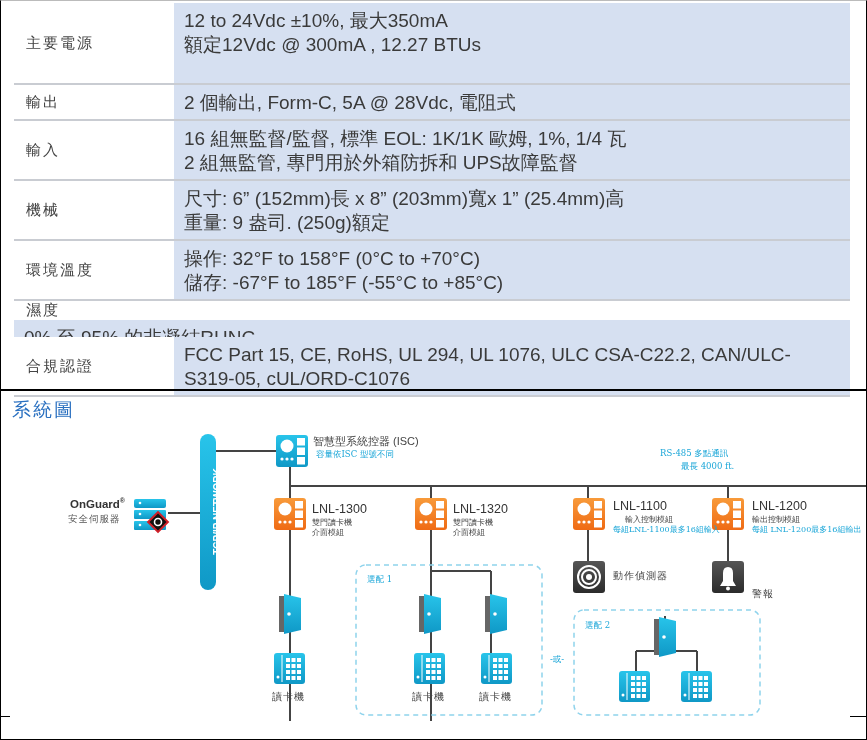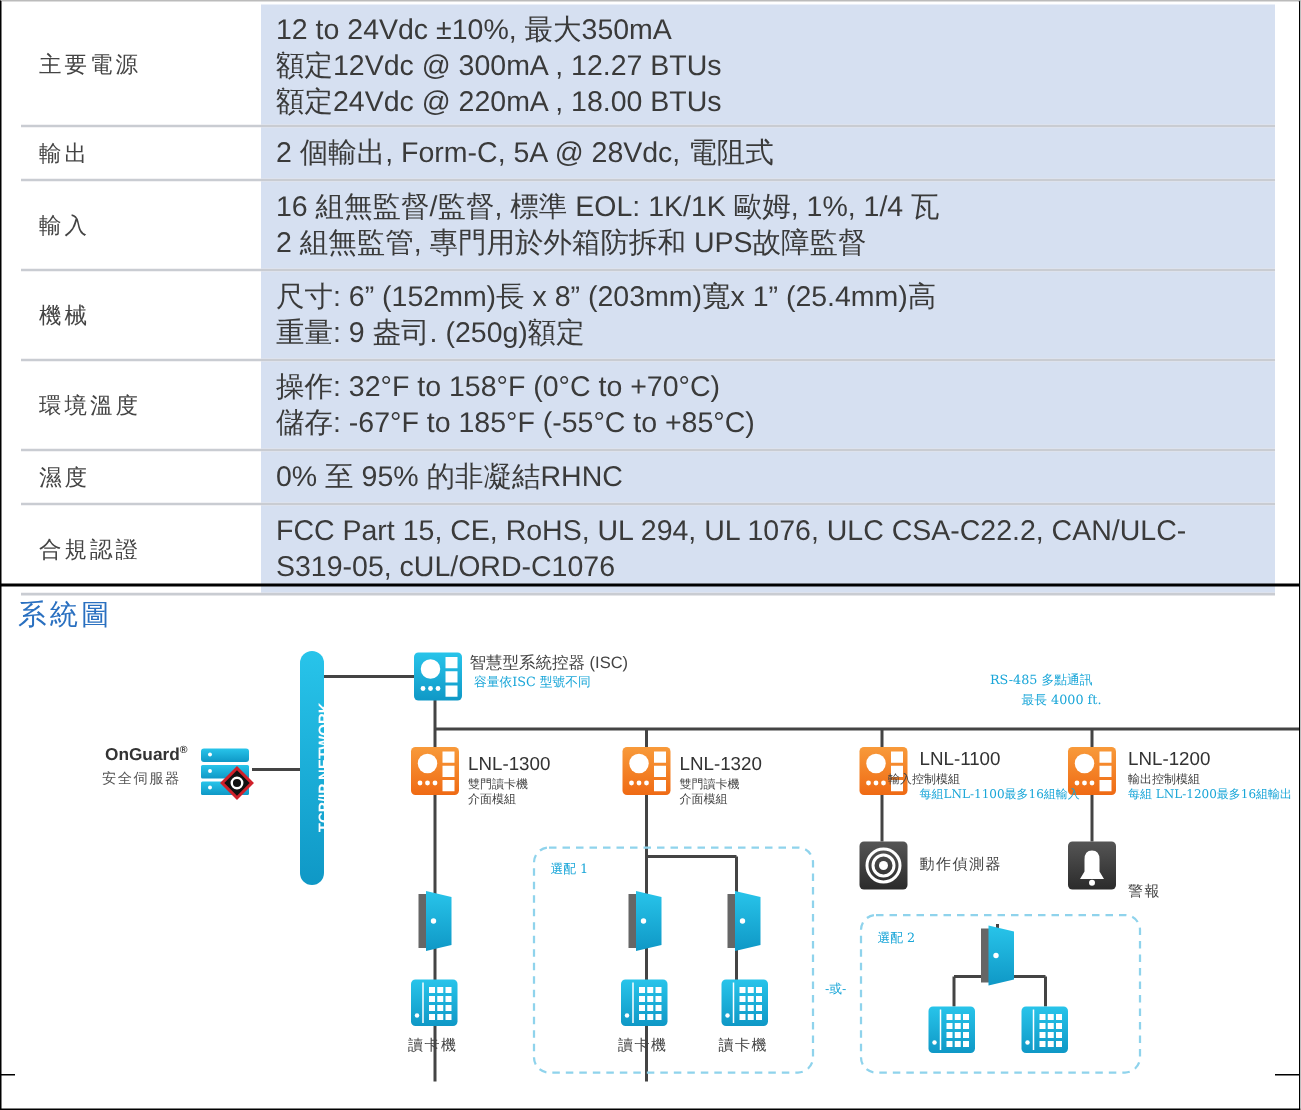--- a/index.html
+++ b/index.html
@@ -34,21 +34,20 @@
 <body>
 
 <div class="frame"></div>
 
 <div class="spec" id="spec">
     <div class="row" style="height: 80px;">
       <div class="label">主要電源</div>
       <div class="value">
         <div>12 to 24Vdc ±10%, 最大350mA</div>
         <div>額定12Vdc @ 300mA , 12.27 BTUs</div>
-        <div>額定24Vdc @ 220mA , 18.00 BTUs</div>
       </div>
     </div>
     <div class="row" style="height: 34px;">
       <div class="label">輸出</div>
       <div class="value">
         <div>2 個輸出, Form-C, 5A @ 28Vdc, 電阻式</div>
       </div>
     </div>
     <div class="row" style="height: 58px;">
       <div class="label">輸入</div>
@@ -64,21 +63,21 @@
         <div> 重量: 9 盎司. (250g)額定</div>
       </div>
     </div>
     <div class="row" style="height: 58px;">
       <div class="label">環境溫度</div>
       <div class="value">
         <div>操作: 32°F to 158°F (0°C to +70°C)</div>
         <div>儲存:  -67°F to 185°F (-55°C to +85°C)</div>
       </div>
     </div>
-    <div class="row" style="height: 34px;">
+    <div class="row" style="height: 34px; flex-direction: column;">
       <div class="label">濕度</div>
       <div class="value">
         <div>0% 至 95% 的非凝結RHNC</div>
       </div>
     </div>
     <div class="row" style="height: 58px;">
       <div class="label">合規認證</div>
       <div class="value">
         <div>FCC Part 15, CE, RoHS, UL 294, UL 1076, ULC CSA-C22.2, CAN/ULC-</div>
         <div>S319-05, cUL/ORD-C1076</div>
@@ -218,21 +217,21 @@
 
   <div class="t model" style="left:312px;top:111px;">LNL-1300</div>
   <div class="t sub" style="left:312px;top:126px;">雙門讀卡機</div>
   <div class="t sub" style="left:312px;top:136px;">介面模組</div>
 
   <div class="t model" style="left:453px;top:111px;">LNL-1320</div>
   <div class="t sub" style="left:453px;top:126px;">雙門讀卡機</div>
   <div class="t sub" style="left:453px;top:136px;">介面模組</div>
 
   <div class="t model" style="left:613px;top:108px;">LNL-1100</div>
-  <div class="t sub" style="left:592px;top:123px;">輸入控制模組</div>
+  <div class="t sub" style="left:625px;top:123px;">輸入控制模組</div>
   <div class="t blue-sub" style="left:613px;top:133px;font-size:8px;">每組LNL-1100最多16組輸入</div>
 
   <div class="t model" style="left:752px;top:108px;">LNL-1200</div>
   <div class="t sub" style="left:752px;top:123px;">輸出控制模組</div>
   <div class="t blue-sub" style="left:752px;top:133px;font-size:8px;">每組 LNL-1200最多16組輸出</div>
 
   <div class="t cap" style="left:613px;top:178px;">動作偵測器</div>
   <div class="t cap" style="left:752px;top:196px;font-family:Liberation Serif, serif;">警報</div>
 
   <div class="t cap" style="left:272px;top:299px;">讀卡機</div>

